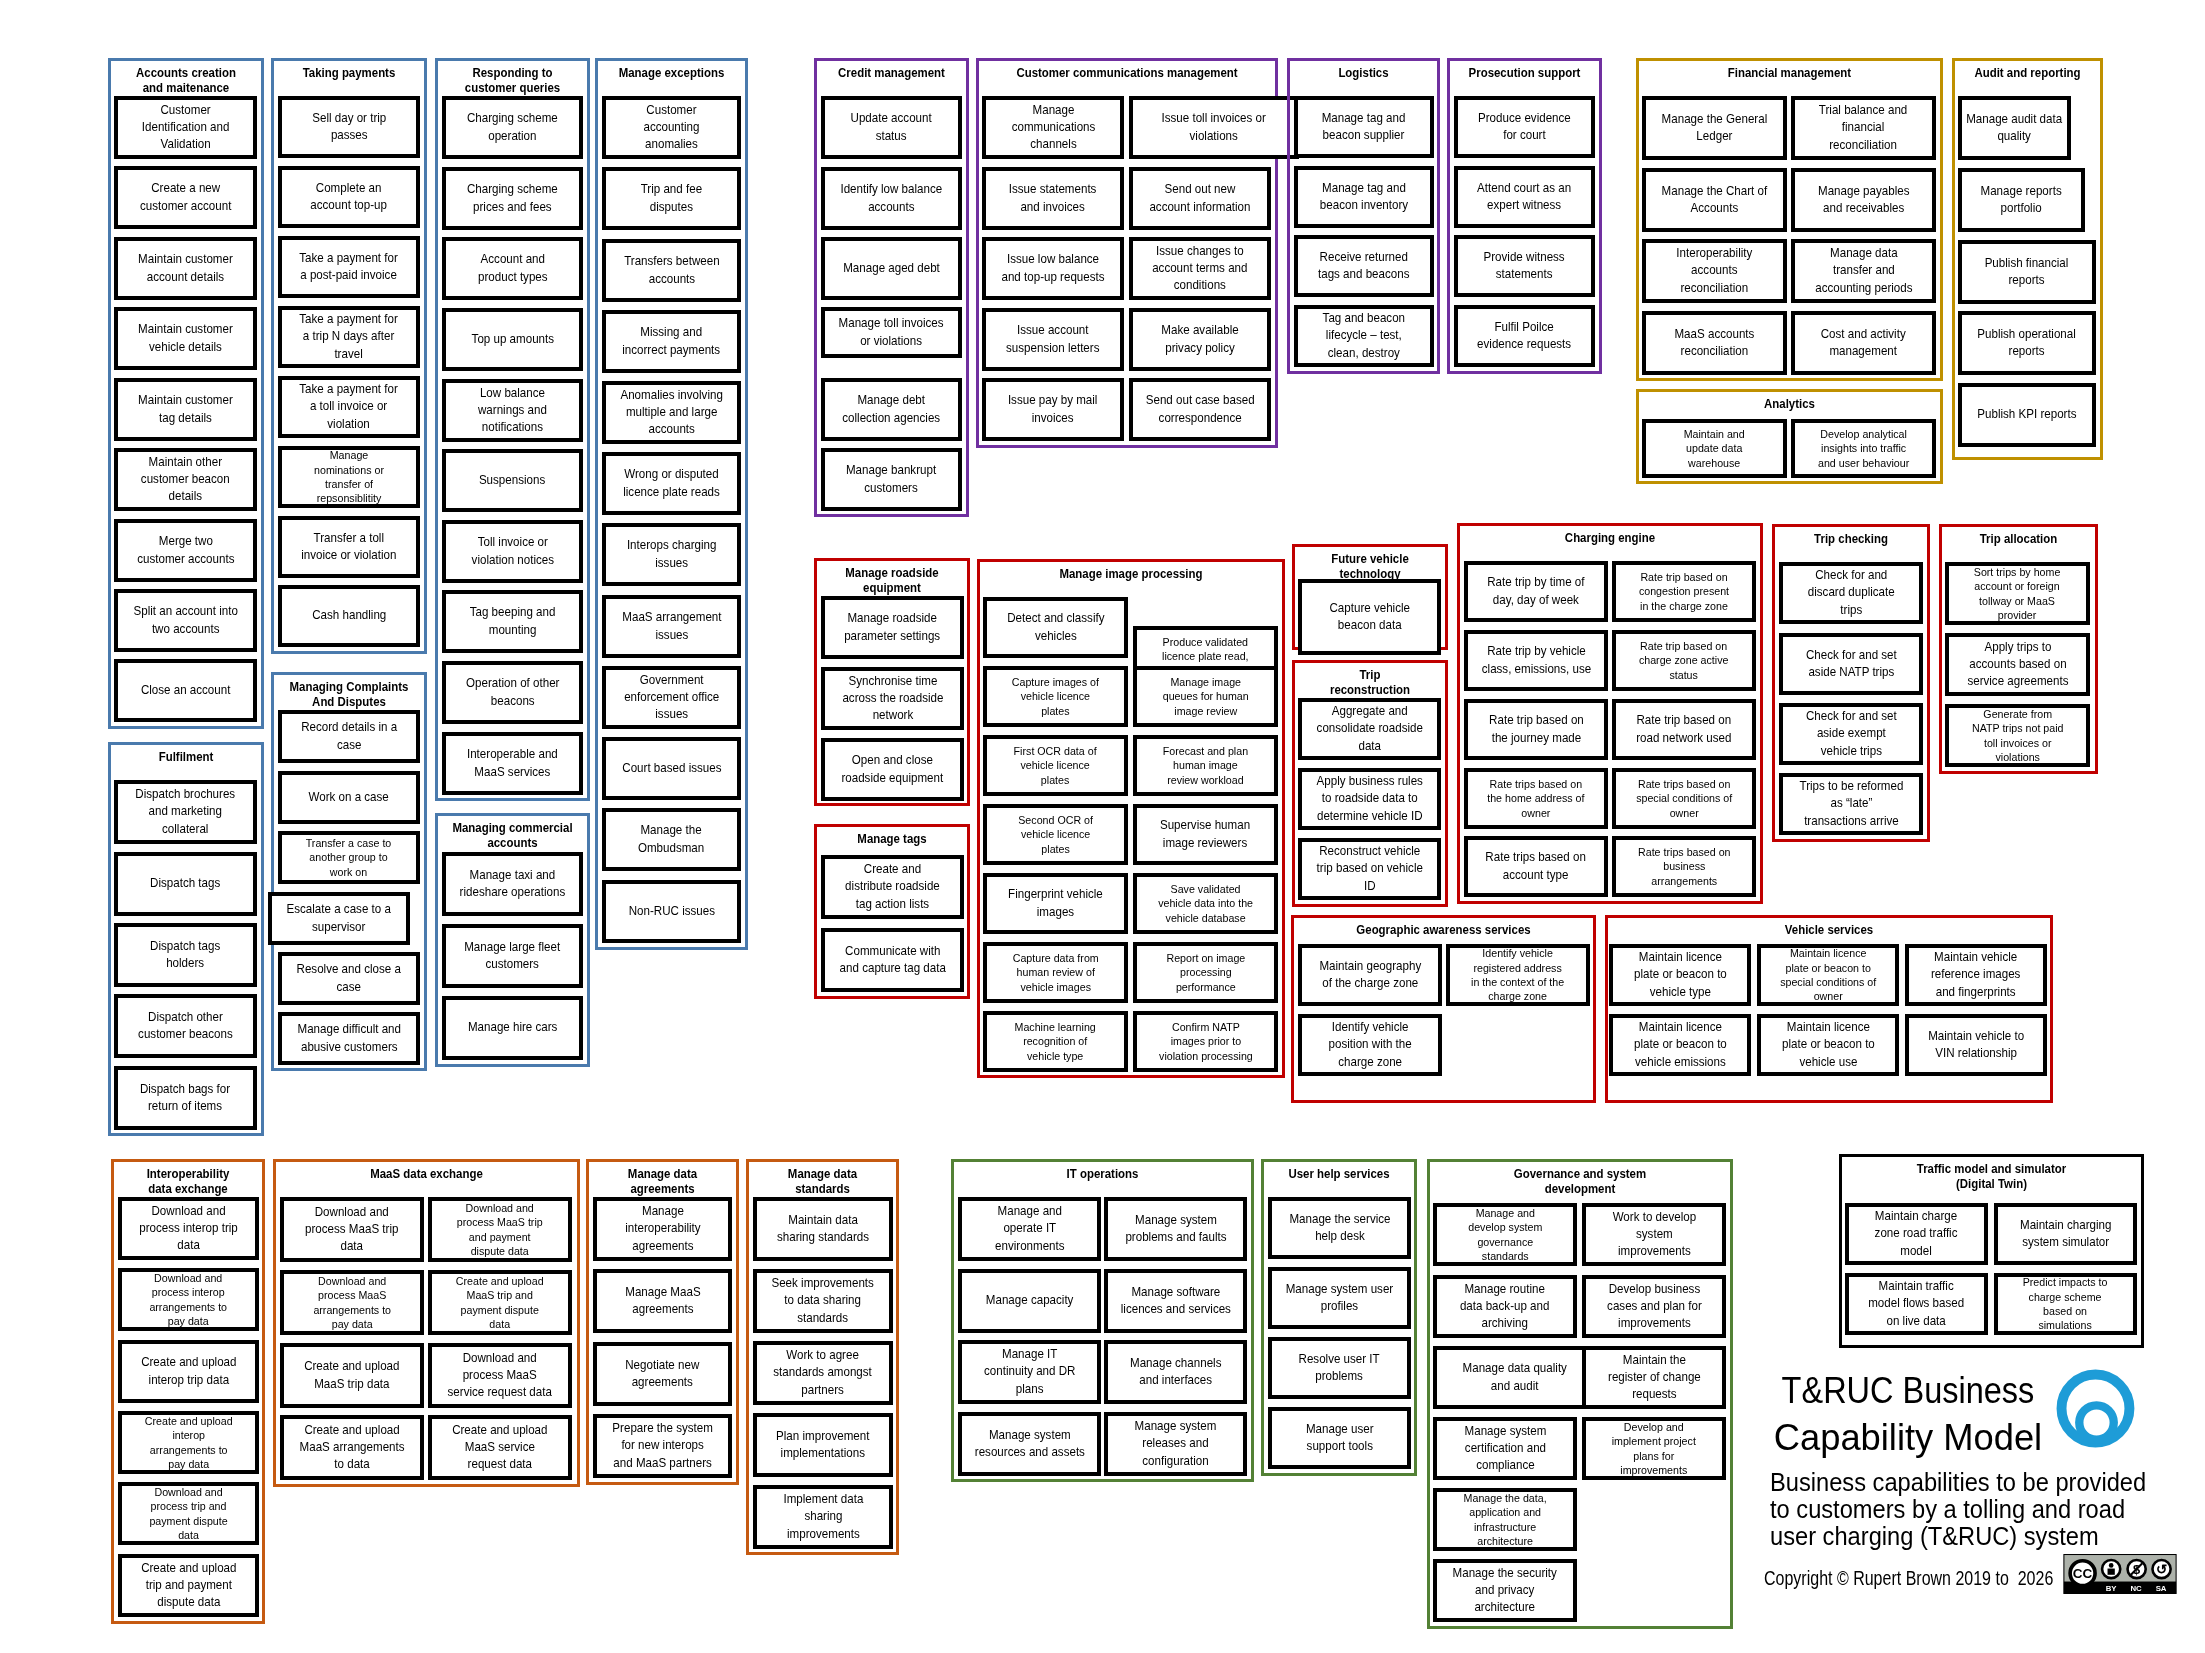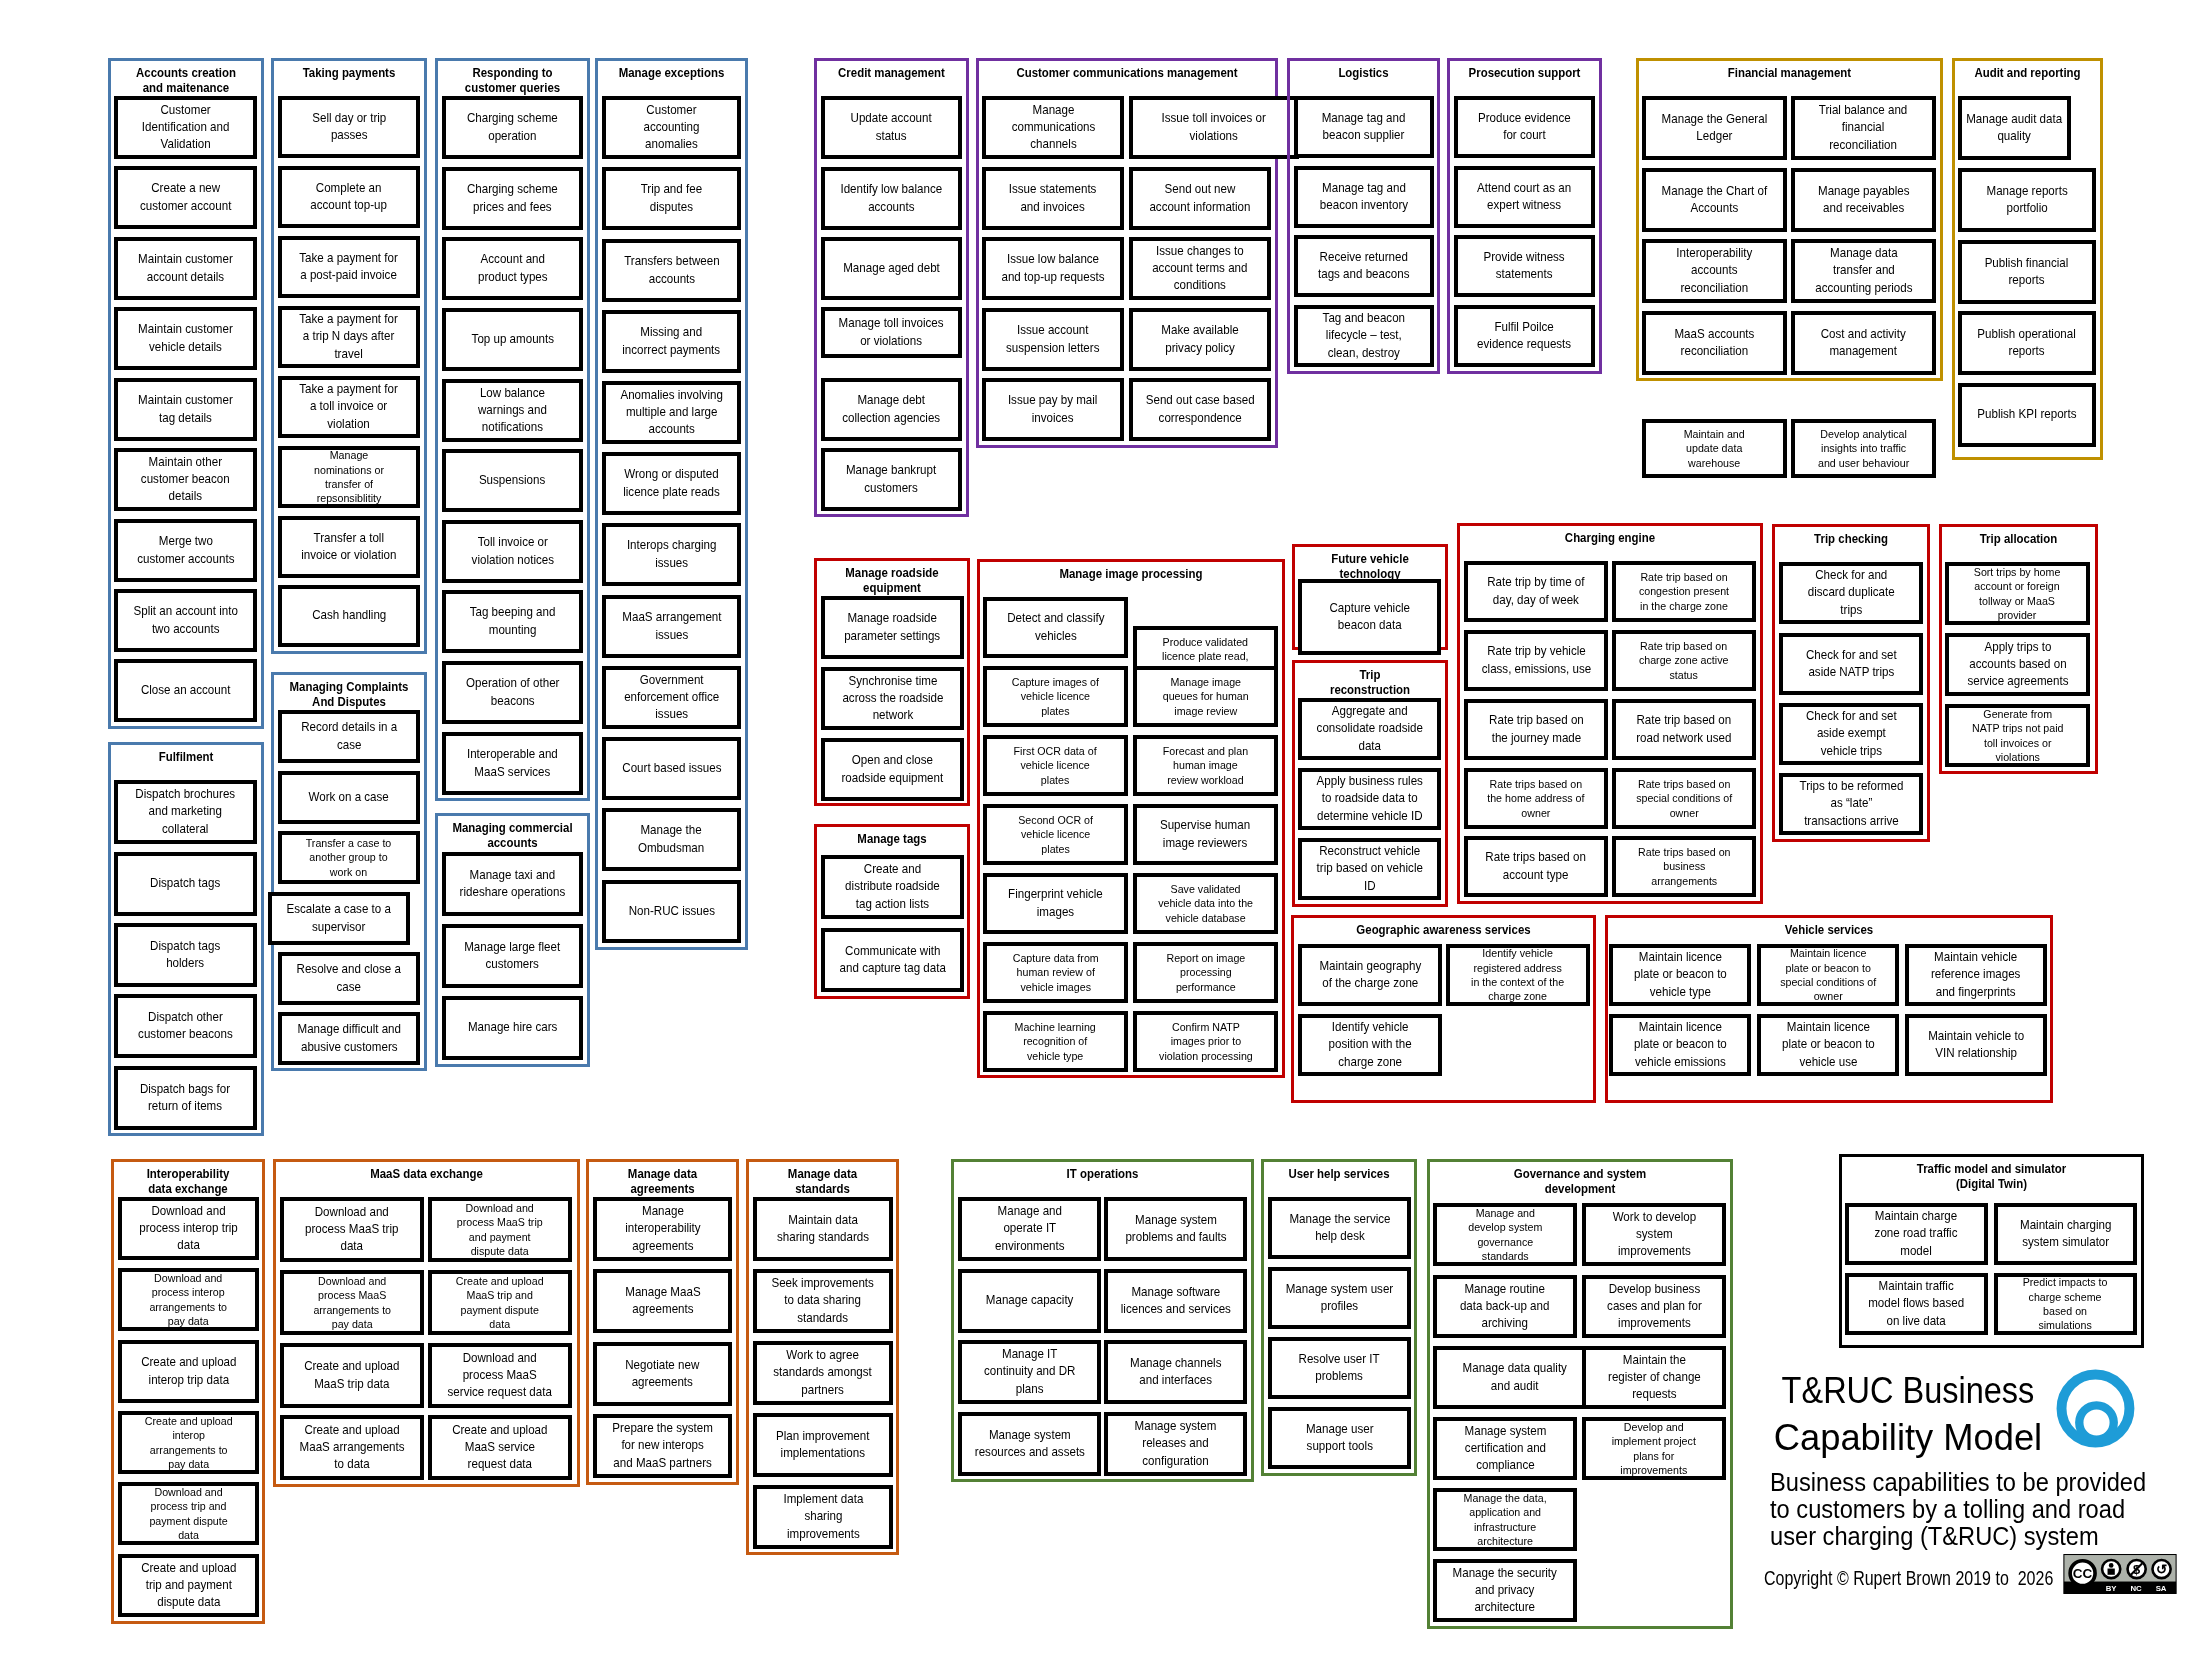--- a/index.html
+++ b/index.html
@@ -305,32 +305,35 @@
     </div>
 <div class="bx" style="left:1791px;top:311px;width:145px;height:64px">
       <div>Cost and activity<br>management</div>
     </div>
 <div class="grp" style="left:1952px;top:58px;width:151px;height:402px;border-color:#bf9000">
 <div class="gt">Audit and reporting</div>
 </div>
 <div class="bx" style="left:1958px;top:96px;width:113px;height:64px">
       <div>Manage audit data<br>quality</div>
     </div>
-<div class="bx" style="left:1958px;top:168px;width:138px;height:64px">
+<div class="bx" style="left:1958px;top:168px;width:127px;height:64px">
       <div>Manage reports<br>portfolio</div>
     </div>
 <div class="bx" style="left:1958px;top:240px;width:138px;height:64px">
       <div>Publish financial<br>reports</div>
     </div>
 <div class="bx" style="left:1958px;top:311px;width:138px;height:64px">
       <div>Publish operational<br>reports</div>
     </div>
 <div class="bx" style="left:1958px;top:383px;width:138px;height:64px">
       <div>Publish KPI reports</div>
     </div>
+<div class="grp" style="left:1636px;top:389px;width:307px;height:95px;border-color:#bf9000">
+<div class="gt">Analytics</div>
+</div>
 <div class="bx s4" style="left:1642px;top:419px;width:145px;height:59px">
       <div>Maintain and<br>update data<br>warehouse</div>
     </div>
 <div class="bx s4" style="left:1791px;top:419px;width:145px;height:59px">
       <div>Develop analytical<br>insights into traffic<br>and user behaviour</div>
     </div>
 <div class="grp" style="left:814px;top:558px;width:156px;height:248px;border-color:#c00000">
 <div class="gt">Manage roadside<br>equipment</div>
 </div>
 <div class="bx" style="left:821px;top:596px;width:143px;height:63px">

